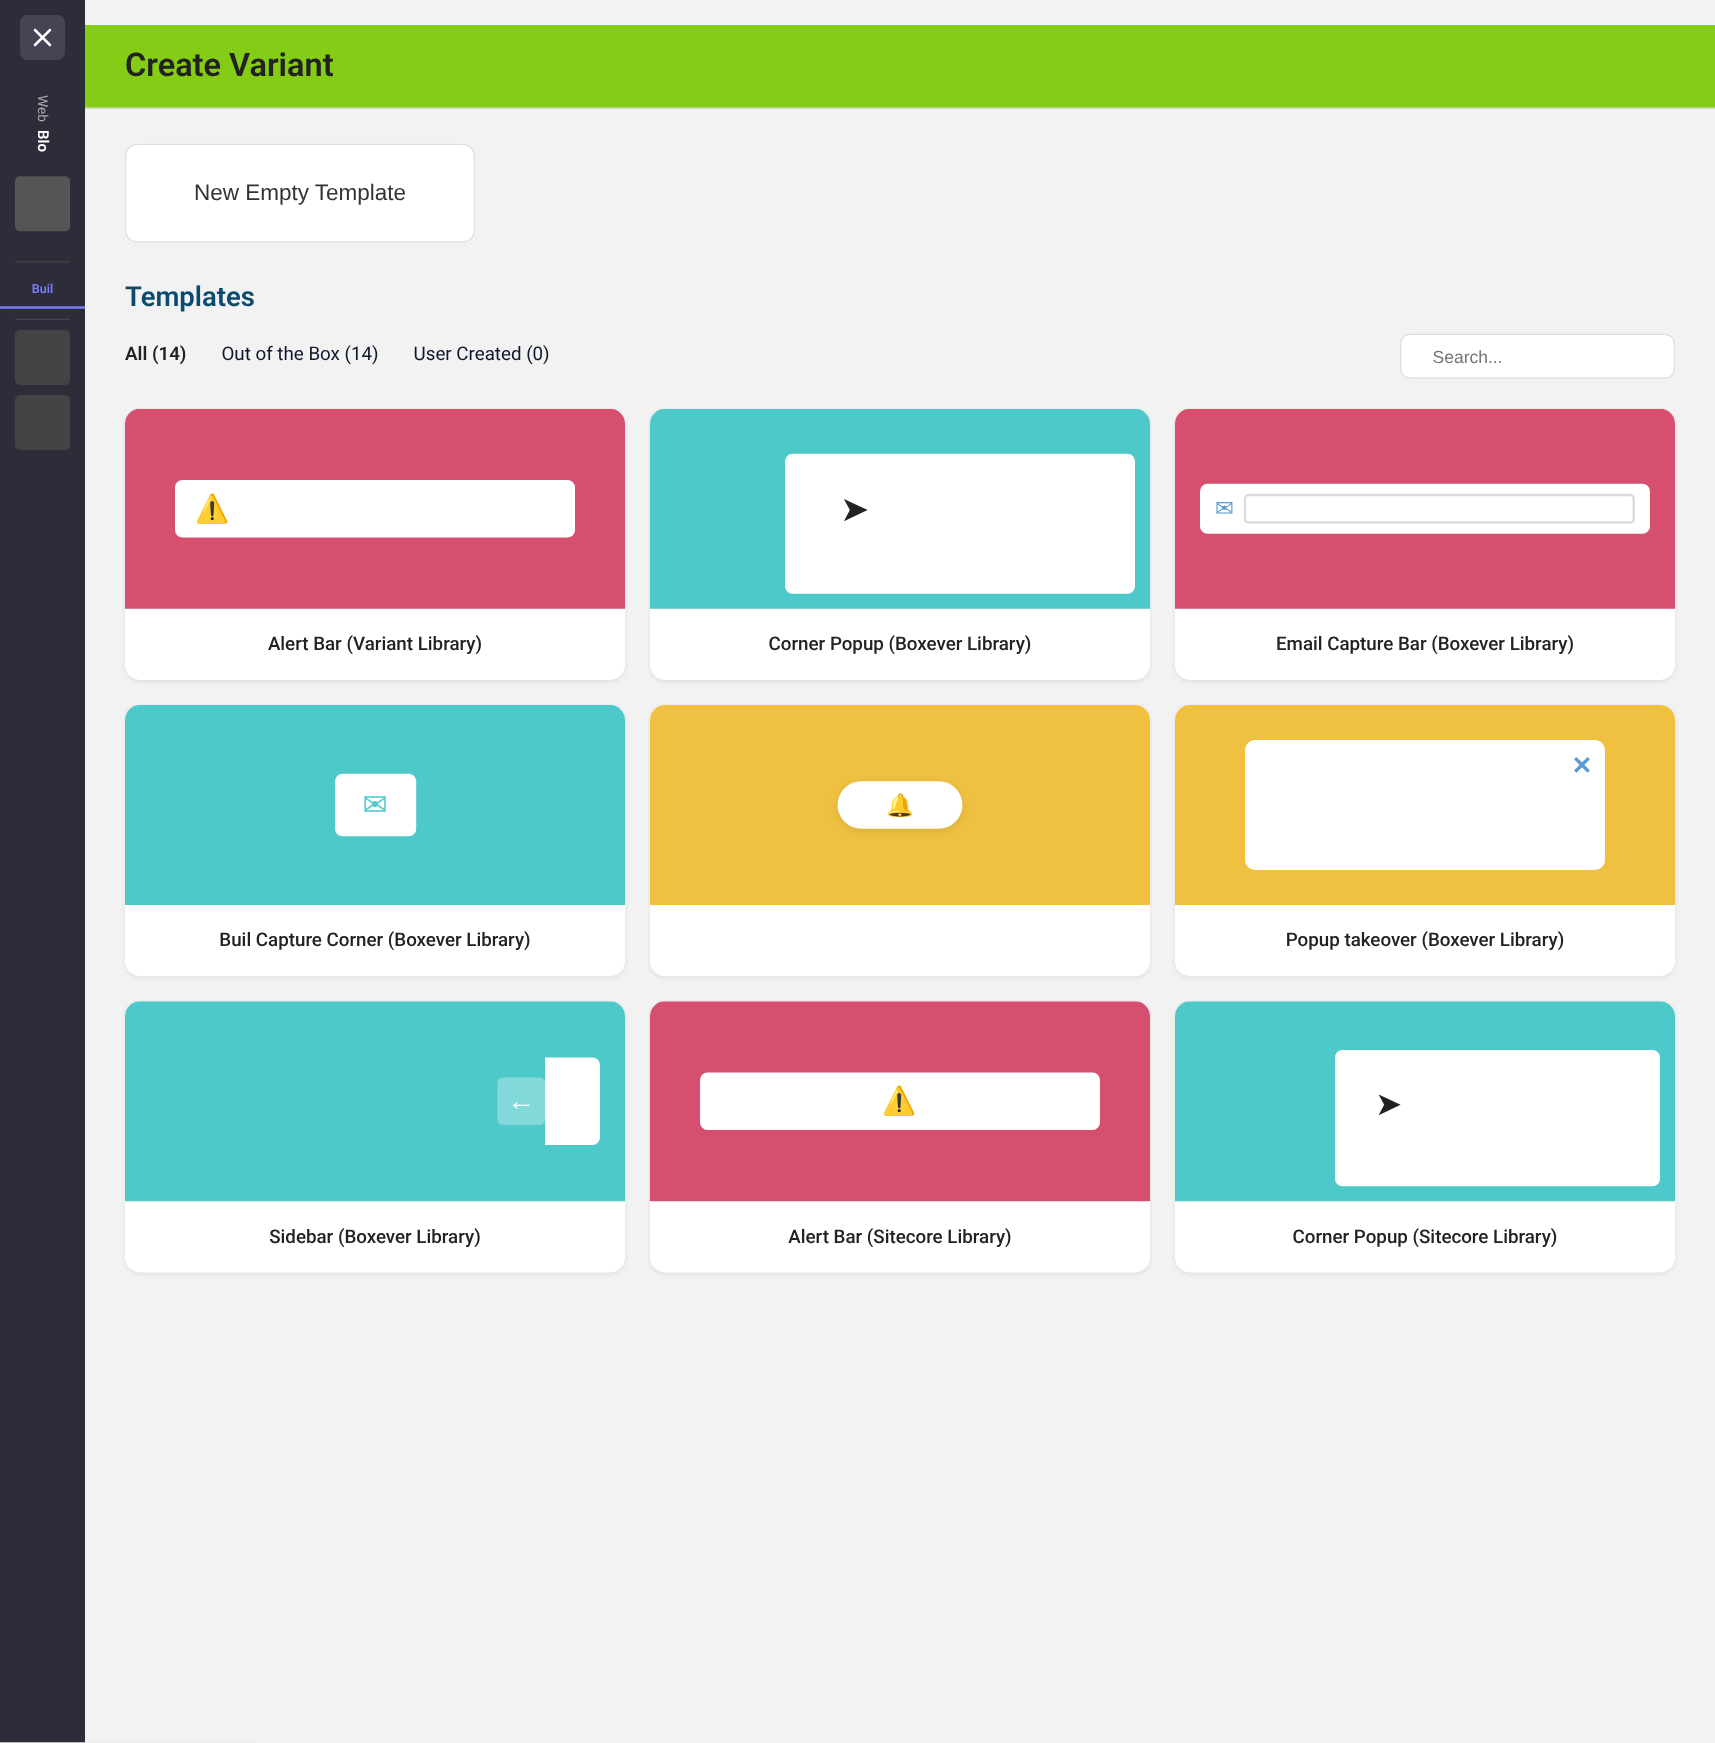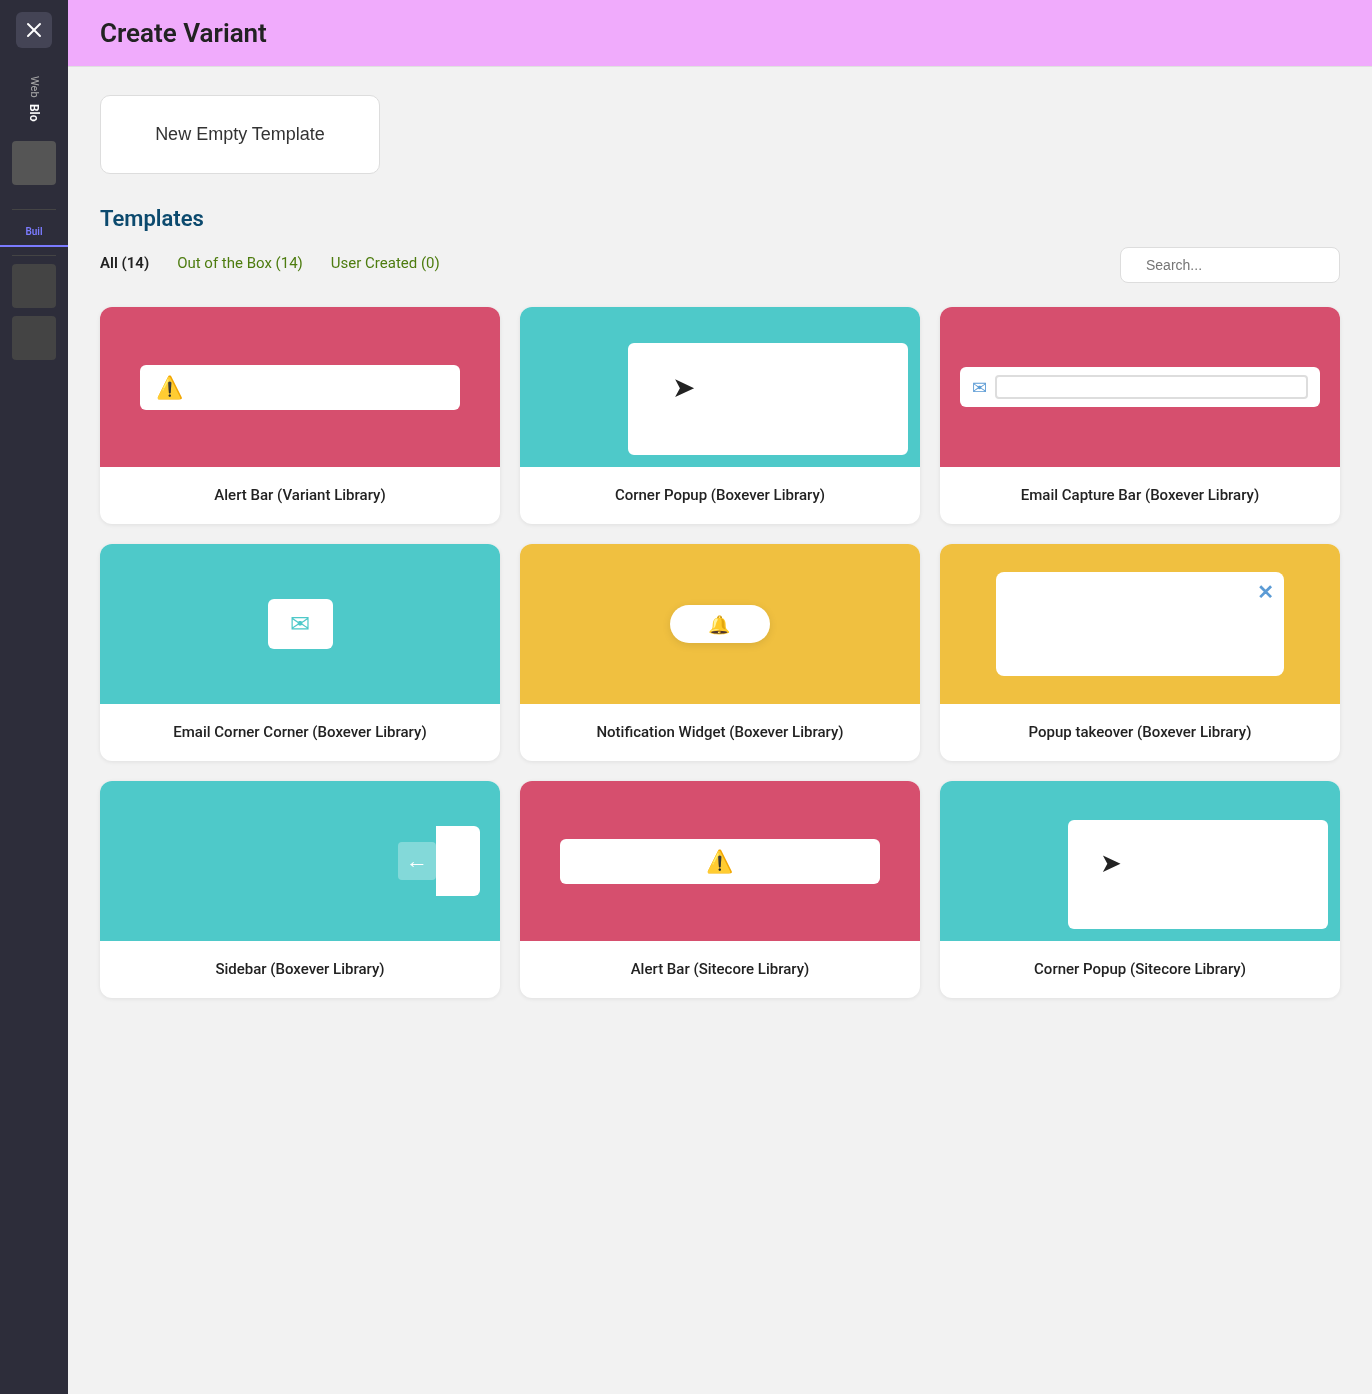--- a/index.html
+++ b/index.html
@@ -83,23 +83,24 @@
     
     .main {
       flex: 1;
       background: #f2f2f2;
       display: flex;
       flex-direction: column;
     }
 
     
     .header {
-      background: #f0abfc;
+      background: #84cc16;
       padding: 18px 32px 18px 32px;
       border-bottom: 1px solid #e0e0e0;
+      margin-top: 20px;
     }
     .header-title {
       font-size: 26px;
       font-weight: 600;
       color: #222;
     }
 
     
     .content {
       padding: 28px 32px;
@@ -135,21 +136,21 @@
       align-items: center;
       justify-content: space-between;
       margin-bottom: 24px;
     }
     .filter-tabs {
       display: flex;
       gap: 28px;
     }
     .filter-tab {
       font-size: 15px;
-      color: #4d7c0f;
+      color: #0f172a;
       cursor: pointer;
       padding-bottom: 4px;
     }
     .filter-tab.active {
       color: #222;
       font-weight: 600;
     }
     .search-input {
       width: 220px;
       padding: 9px 25px;
@@ -390,30 +391,29 @@
         </div>
         <div class="template-name">Email Capture Bar (Boxever Library)</div>
       </div>
 
       <div class="template-card">
         <div class="template-preview bg-teal">
           <div class="preview-email-corner">
             <span class="envelope-icon" style="color:#4ec9c9;">✉</span>
           </div>
         </div>
-        <div class="template-name">Email Corner Corner (Boxever Library)</div>
+        <div class="template-name">Buil Capture Corner (Boxever Library)</div>
       </div>
 
       <div class="template-card">
         <div class="template-preview bg-yellow">
           <div class="preview-notification">
             <span class="bell-icon">🔔</span>
           </div>
         </div>
-        <div class="template-name">Notification Widget (Boxever Library)</div>
       </div>
 
       <div class="template-card">
         <div class="template-preview bg-yellow">
           <div class="preview-popup">
             <span class="close-x">✕</span>
           </div>
         </div>
         <div class="template-name">Popup takeover (Boxever Library)</div>
       </div>

